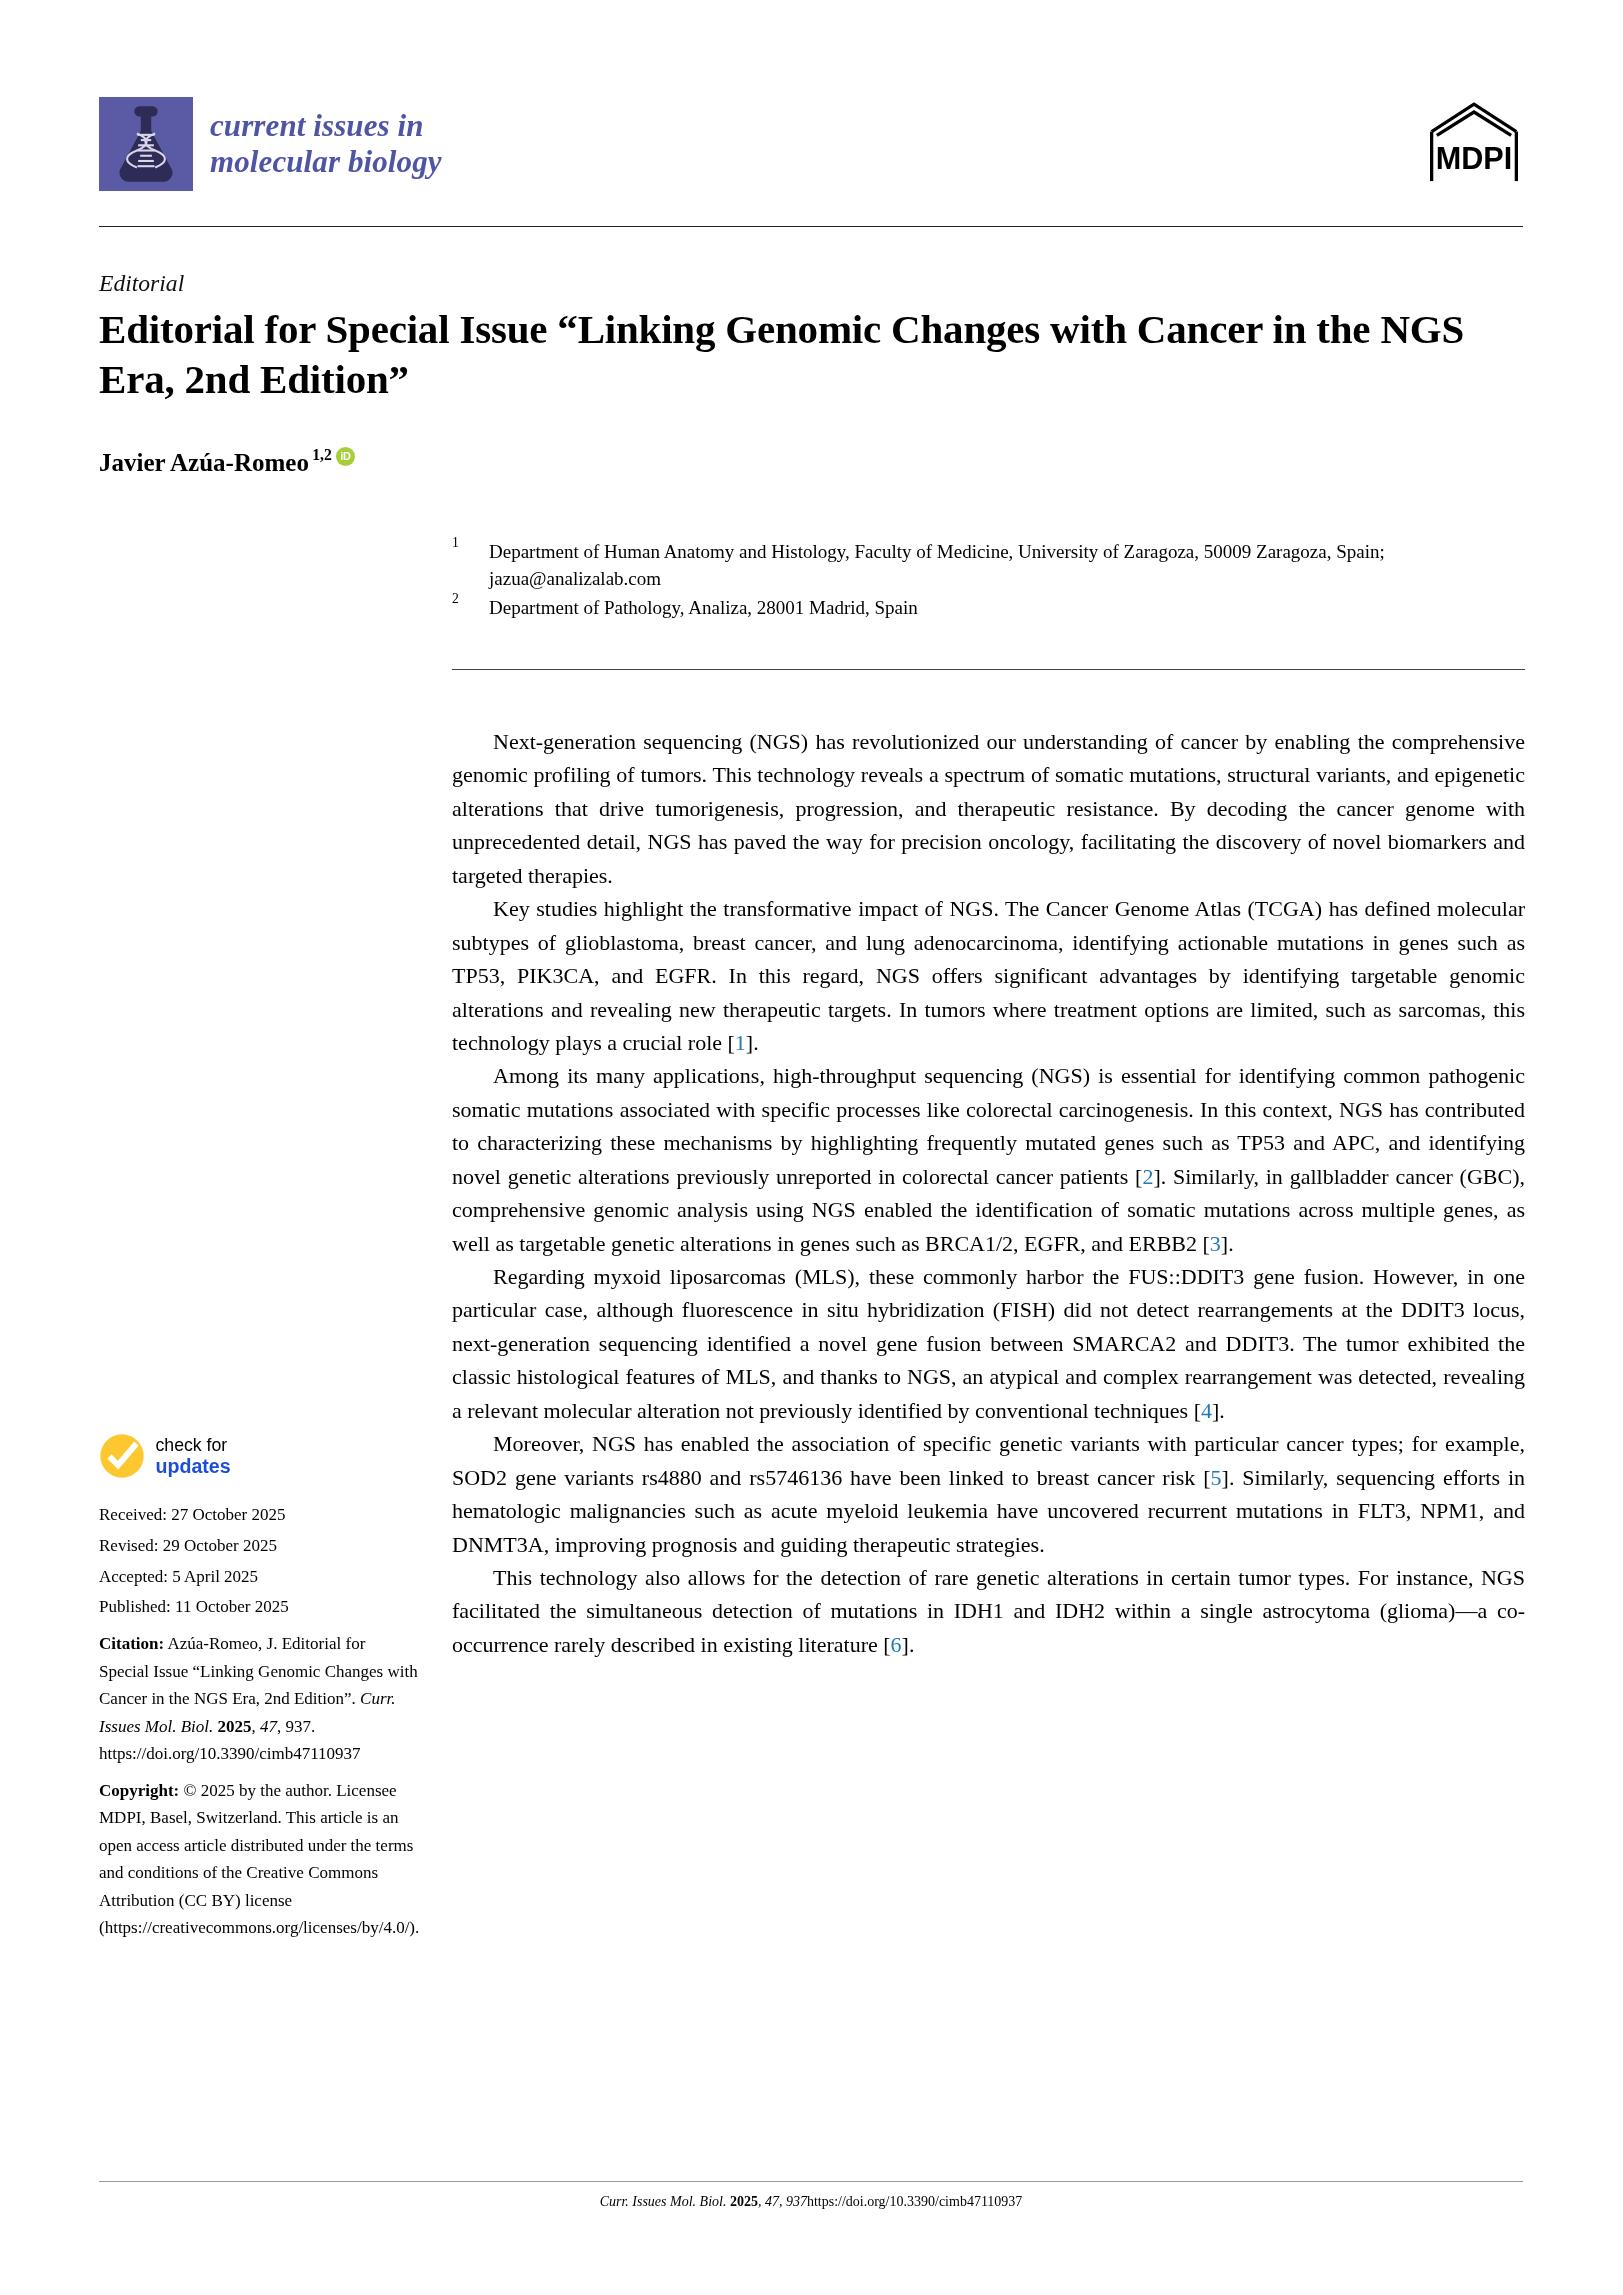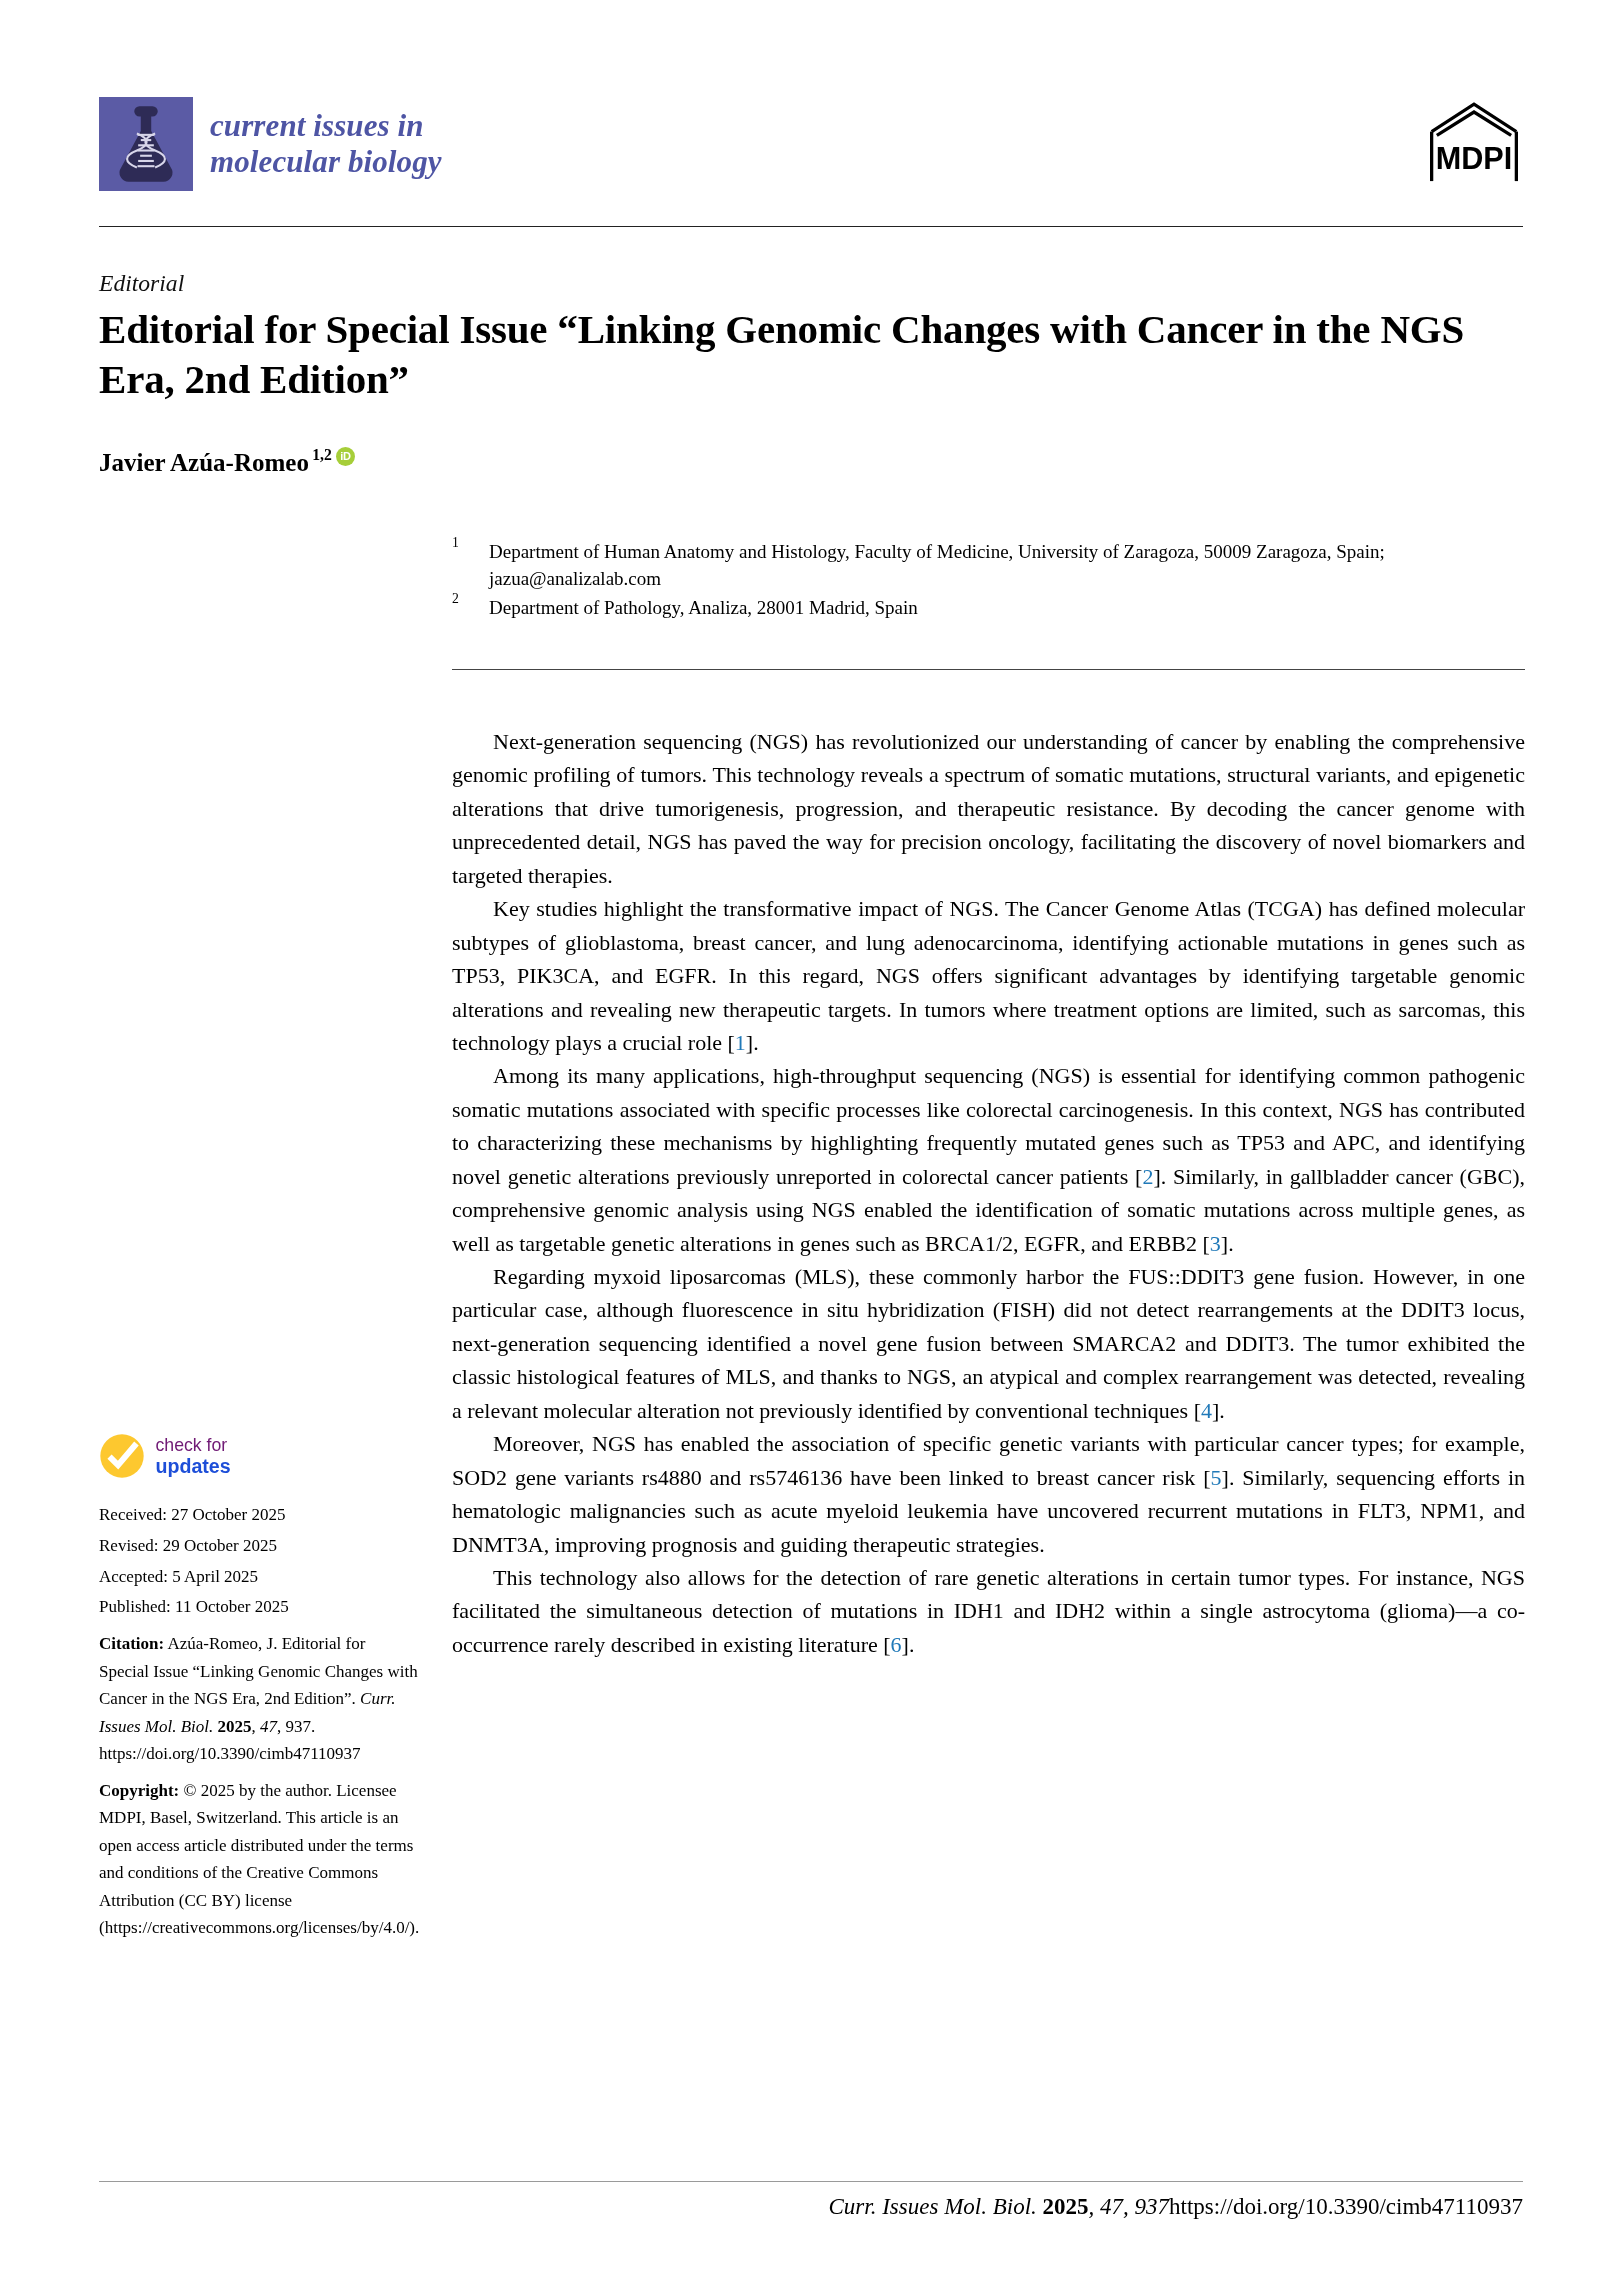--- a/index.html
+++ b/index.html
@@ -171,21 +171,21 @@
   .cu-badge {
     width: 46px;
     height: 46px;
     flex: none;
   }
   .cu-text {
     margin-left: 10.5px;
     font-family: "Liberation Sans", "DejaVu Sans", sans-serif;
     line-height: 1.15;
   }
-  .cu-line1 { font-size: 17.7px; font-weight: 400; color: #701a75; }
+  .cu-line1 { font-size: 17.7px; font-weight: 400; color: #000000; }
   .cu-line2 { font-size: 19.6px; font-weight: 700; color: #1d4ed8; }
 
   .dates div { margin-bottom: 3.3px; }
   .block { margin-top: 9px; }
   .block b { font-weight: 700; }
   .block i { font-style: italic; }
 
   
   .body-col {
     position: absolute;
@@ -212,22 +212,22 @@
     top: 2181px;
     width: 1424px;
     border-top: 1.3px solid #9a9a9a;
   }
   .footer {
     position: absolute;
     left: 99px;
     top: 2194px;
     width: 1424px;
     display: flex;
-    justify-content: flex-end;
-    font-size: 23px;
+    justify-content: center;
+    font-size: 14px;
   }
   .footer-left { font-style: italic; }
   .footer-left b { font-style: normal; font-weight: 700; }
   .footer-right { font-style: normal; }
 </style>
 </head>
 <body>
 
 <div class="page">
 

